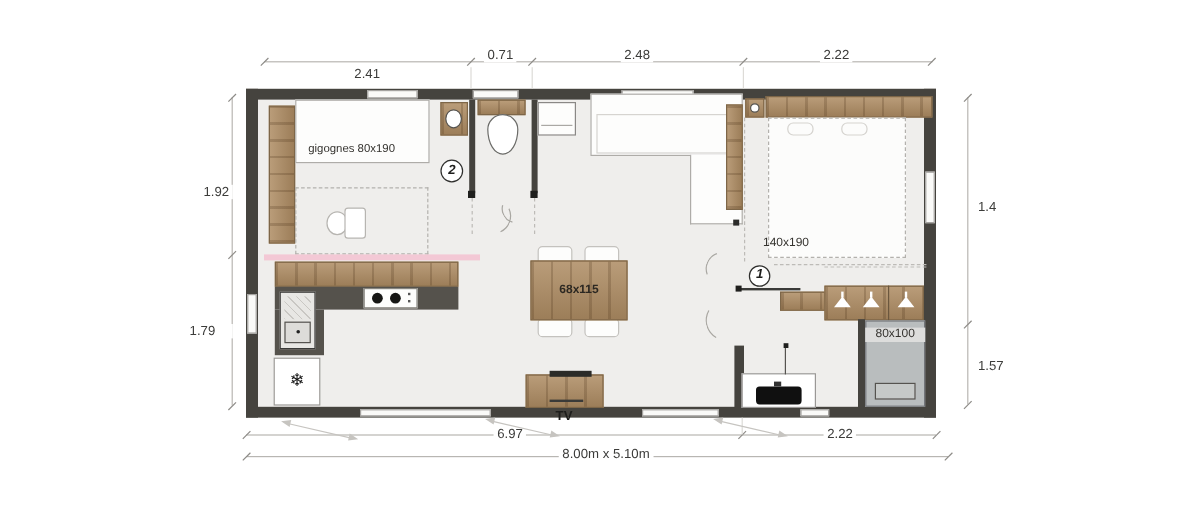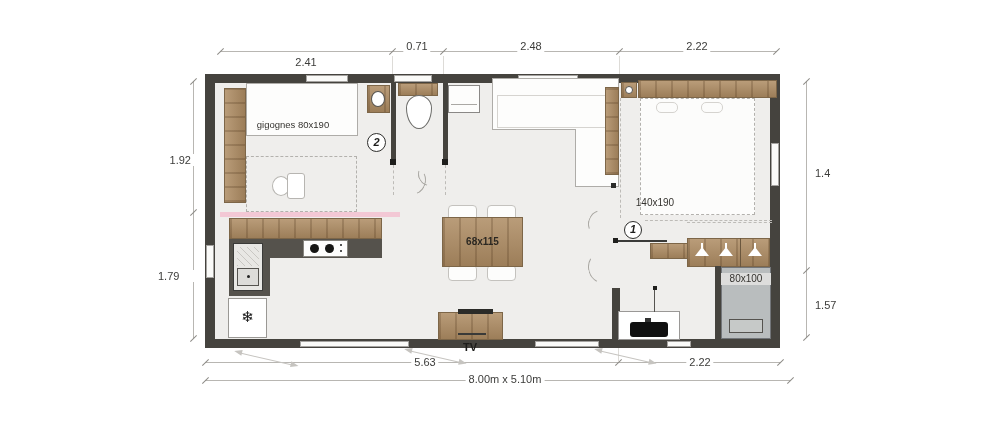--- a/index.html
+++ b/index.html
@@ -187,21 +187,21 @@
   <div class="abs tick" style="left:802px;top:270px;"></div>
   <div class="abs tick" style="left:802px;top:337px;"></div>
   <div class="abs dim" style="left:812px;top:167px;">1.4</div>
   <div class="abs dim" style="left:812px;top:299px;">1.57</div>
 
   <div class="abs dimline" style="left:205px;top:362px;width:575px;height:1px;"></div>
   <div class="abs tick" style="left:201px;top:362px;"></div>
   <div class="abs tick" style="left:614px;top:362px;"></div>
   <div class="abs tick" style="left:776px;top:362px;"></div>
   <div class="abs ext" style="left:618px;top:348px;width:1px;height:14px;"></div>
-  <div class="abs dim" style="left:425px;top:356px;transform:translateX(-50%);">5.63</div>
+  <div class="abs dim" style="left:425px;top:356px;transform:translateX(-50%);">6.97</div>
   <div class="abs dim" style="left:700px;top:356px;transform:translateX(-50%);">2.22</div>
   <div class="abs dimline" style="left:205px;top:380px;width:585px;height:1px;"></div>
   <div class="abs tick" style="left:201px;top:380px;"></div>
   <div class="abs tick" style="left:786px;top:380px;"></div>
   <div class="abs dim" style="left:505px;top:373px;transform:translateX(-50%);">8.00m x 5.10m</div>
 
   <div class="abs sarrow" style="left:238px;top:352px;width:58px;transform:rotate(13deg);"></div>
   <div class="abs sarrow" style="left:408px;top:350px;width:56px;transform:rotate(13deg);"></div>
   <div class="abs sarrow" style="left:598px;top:350px;width:56px;transform:rotate(13deg);"></div>
 

